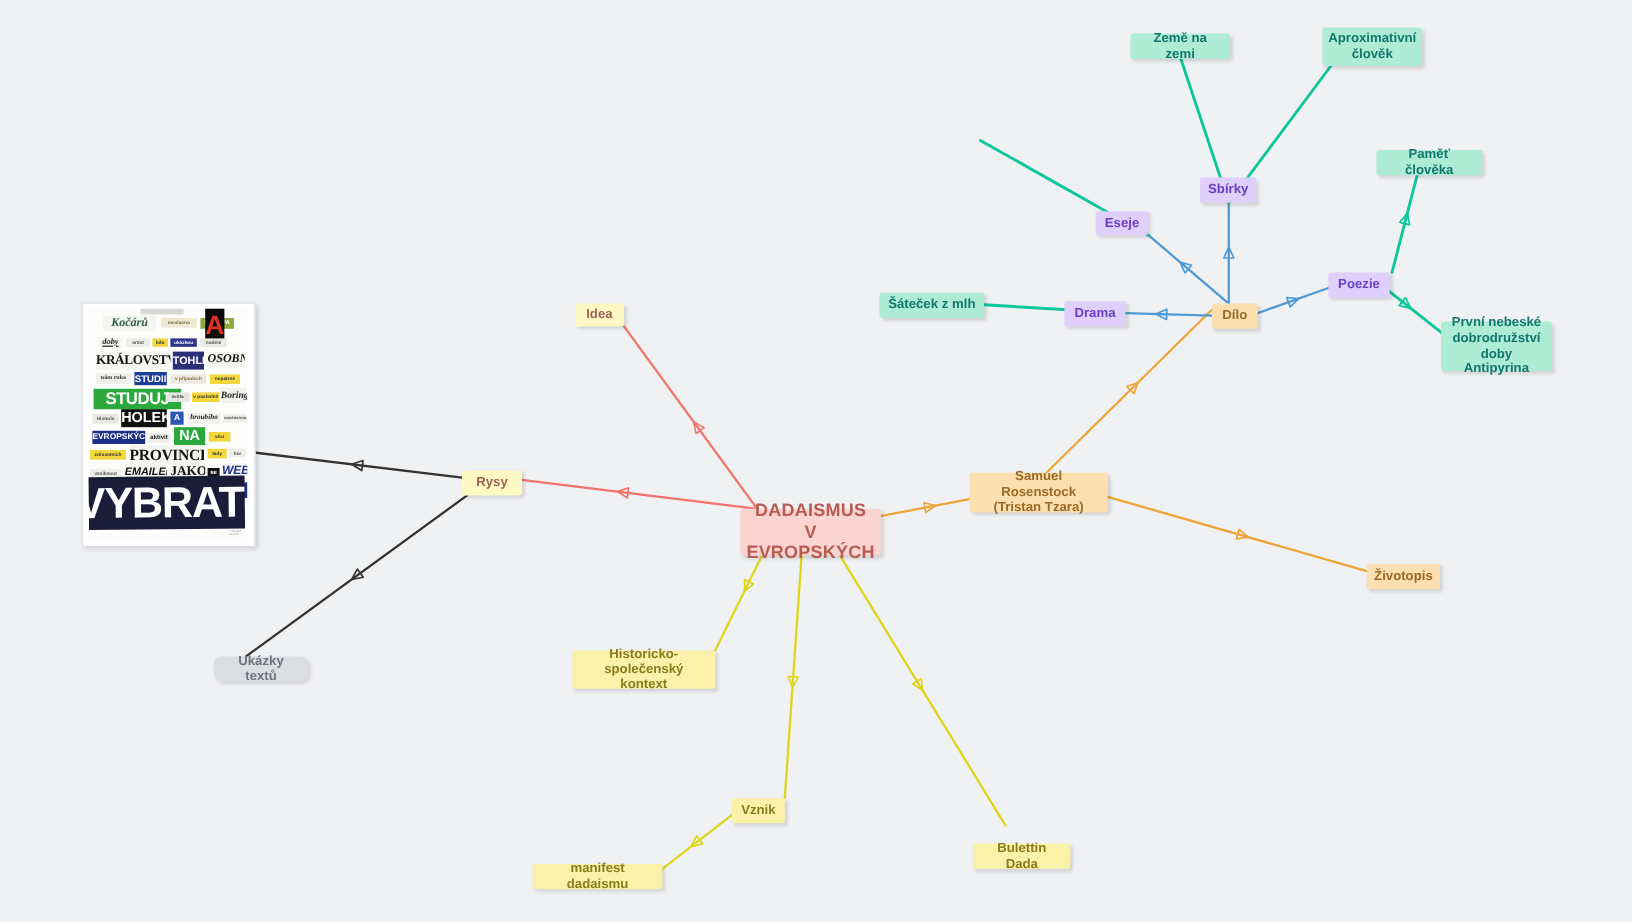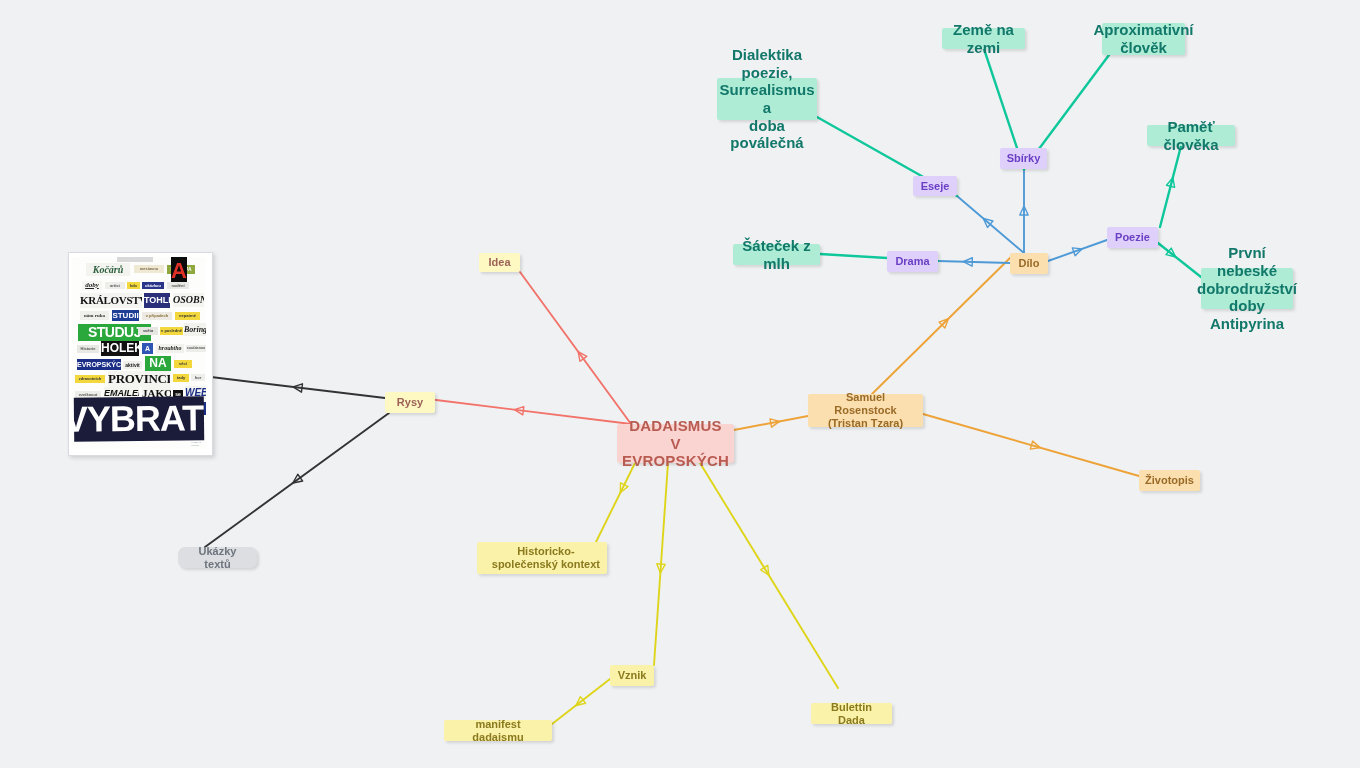--- a/index.html
+++ b/index.html
@@ -74,21 +74,21 @@
   }
   .n-purple {
     background: #ded0fb;
     color: #6b3fc4;
     font-size: 11px;
     border-radius: 2px;
   }
   .n-green {
     background: #aeecd6;
     color: #11786a;
-    font-size: 15px;
+    font-size: 11px;
     border-radius: 2px;
   }
   .n-gray {
     background: #dcdee2;
     color: #6d747d;
     font-size: 11px;
     border-radius: 7px;
   }
 
   
@@ -299,25 +299,20 @@
   </div>
 
   <div class="node n-purple" style="left:887px; top:251px; width:51px; height:21px;">
     <span>Drama</span>
   </div>
 
   <div class="node n-purple" style="left:1107px; top:227px; width:51px; height:21px;">
     <span>Poezie</span>
   </div>
 
-  <div class="node n-green" style="left:717px; top:78px; width:100px; height:42px;">
-    <span>Dialektika poezie,
-Surrealismus a
-doba poválečná</span>
-  </div>
 
   <div class="node n-green" style="left:942px; top:28px; width:83px; height:21px;">
     <span>Země na zemi</span>
   </div>
 
   <div class="node n-green" style="left:1102px; top:23px; width:83px; height:32px;">
     <span>Aproximativní
 člověk</span>
   </div>
 
@@ -328,21 +323,21 @@
   <div class="node n-green" style="left:1201px; top:268px; width:92px; height:41px;">
     <span>První nebeské
 dobrodružství
 doby Antipyrina</span>
   </div>
 
   <div class="node n-green" style="left:733px; top:244px; width:87px; height:21px;">
     <span>Šáteček z mlh</span>
   </div>
 
-  <div class="node n-yellow" style="left:477px; top:542px; width:130px; height:32px;justify-content:flex-end;">
+  <div class="node n-yellow" style="left:477px; top:542px; width:119px; height:32px;">
     <span>Historicko-
 společenský kontext</span>
   </div>
 
   <div class="node n-yellow" style="left:610px; top:665px; width:44px; height:21px;">
     <span>Vznik</span>
   </div>
 
   <div class="node n-yellow" style="left:444px; top:720px; width:108px; height:21px;">
     <span>manifest dadaismu</span>

